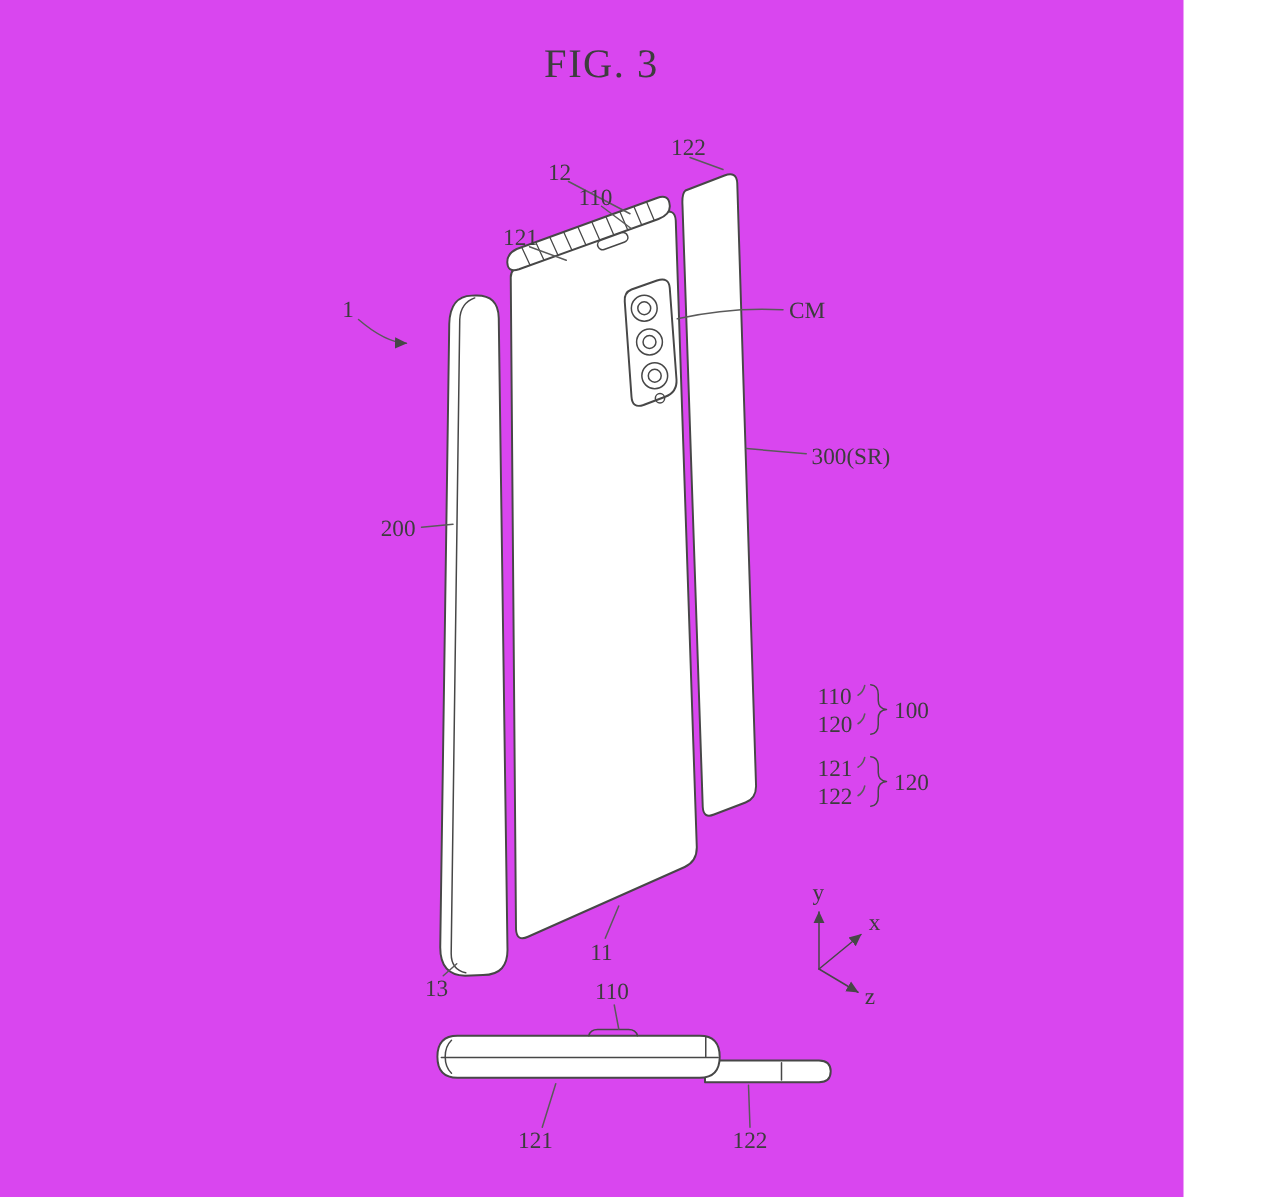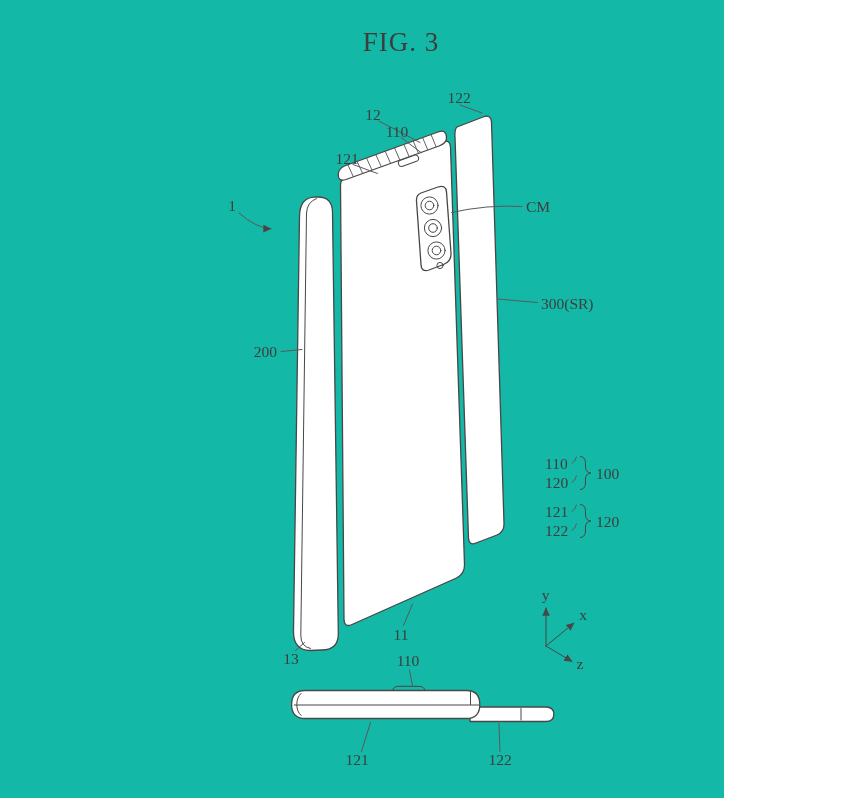--- a/index.html
+++ b/index.html
@@ -4,24 +4,24 @@
 <style>
   html, body {
     margin: 0;
     padding: 0;
     background: #ffffff;
     width: 852px;
     height: 798px;
     overflow: hidden;
   }
   .figure-wrap {
-    width: 724px;
+    width: 789px;
     height: 798px;
     position: relative;
-    background: #14b8a6;
+    background: #d946ef;
   }
   svg text {
     font-family: "Liberation Serif", "DejaVu Serif", serif;
     fill: #3d3d3d;
   }
   .title { font-size: 27px; letter-spacing: 1px; }
   .lbl   { font-size: 15.5px; }
   .face  { fill: #ffffff; stroke: #474747; stroke-width: 1.3; stroke-linejoin: round; }
   .ln    { fill: none; stroke: #474747; stroke-width: 1.3; stroke-linejoin: round; stroke-linecap: round; }
   .thin  { stroke-width: 1; }

